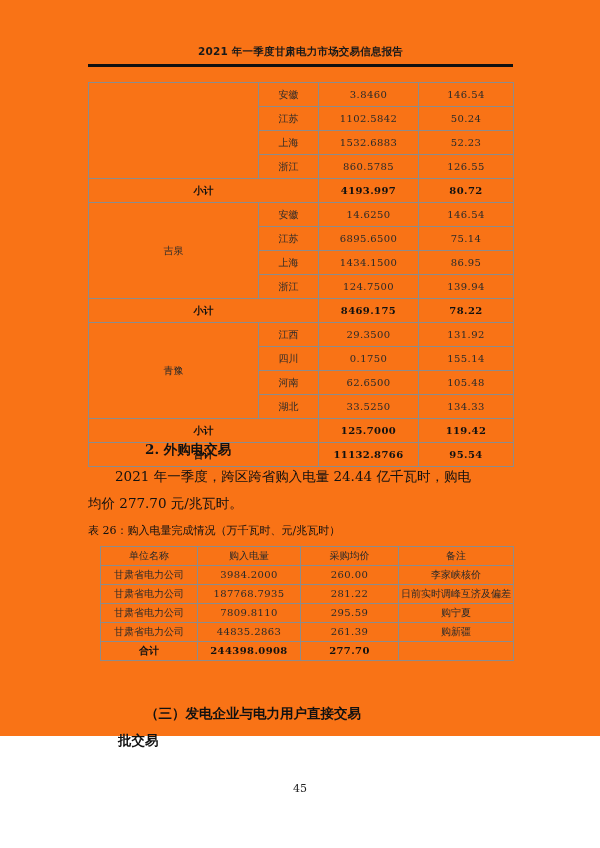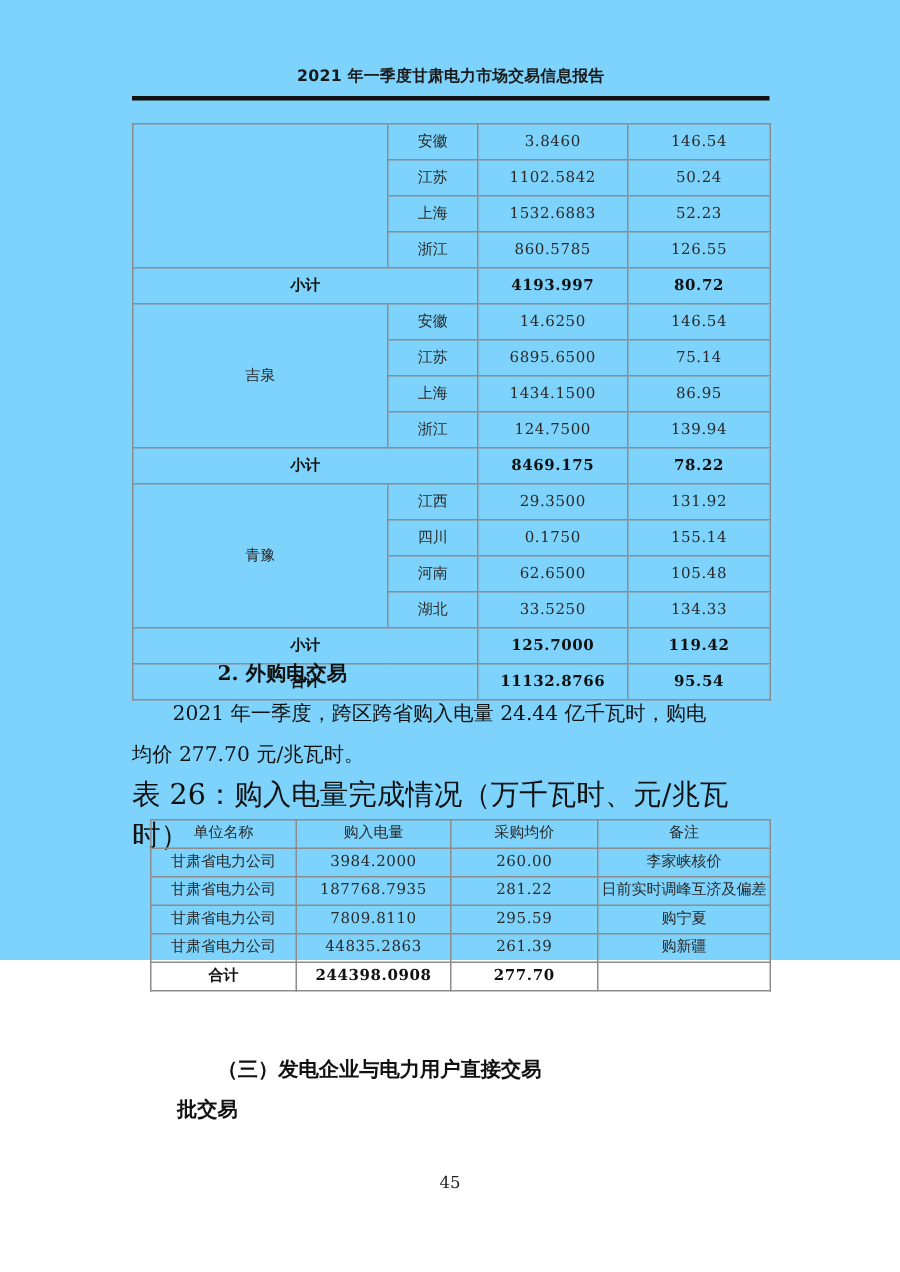--- a/index.html
+++ b/index.html
@@ -13,22 +13,22 @@
     position: relative;
     font-family: "DejaVu Serif", "Liberation Serif", serif;
     color: #1a1a1a;
     overflow: hidden;
   }
 
   .page {
     position: absolute;
     left: 0; top: 0;
     width: 600px;
-    height: 640px;
-    background: #7dd3fc;
+    height: 736px;
+    background: #f97316;
   }
 
   
   .doc-header {
     position: absolute;
     left: 88px;
     top: 44px;
     width: 425px;
     text-align: center;
     font-size: 10.5px;
@@ -86,21 +86,21 @@
     left: 88px;
     width: 428px;
     font-size: 13.5px;
     line-height: 27px;
     color: #111;
     font-family: "DejaVu Serif", "Liberation Serif", serif;
   }
   .body-block p { margin: 0; }
   .indent2 { text-indent: 2em; }
   .hd { font-weight: bold; padding-left: 30px; }
-  .tbl-caption { font-size: 19px; }
+  .tbl-caption { font-size: 11px; }
 
   #sec-outsourced { top: 436px; }
   #sec-direct     { top: 700px; }
 
   
   #table26-wrap {
     position: absolute;
     left: 100px;
     top: 546px;
     width: 413px;

